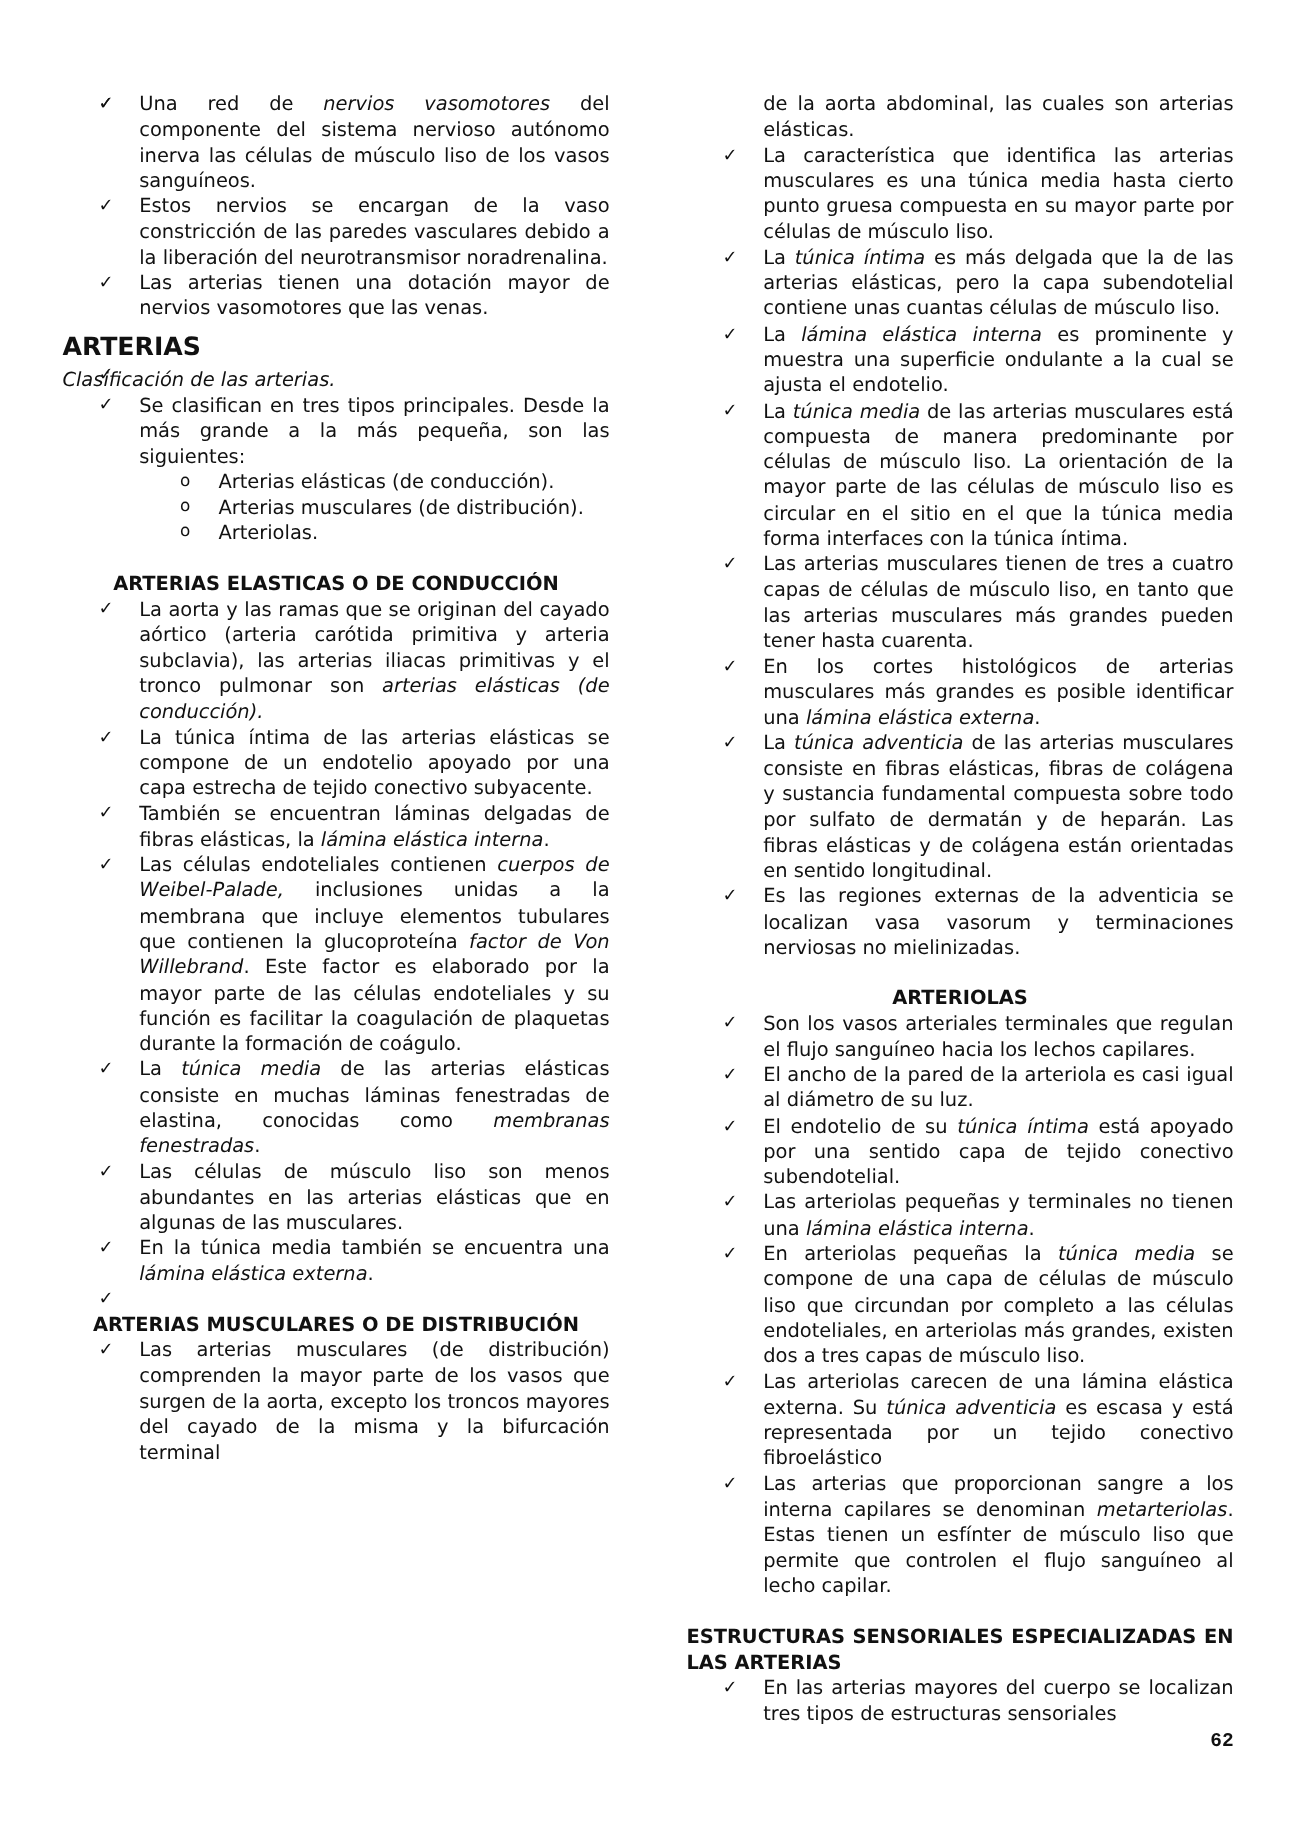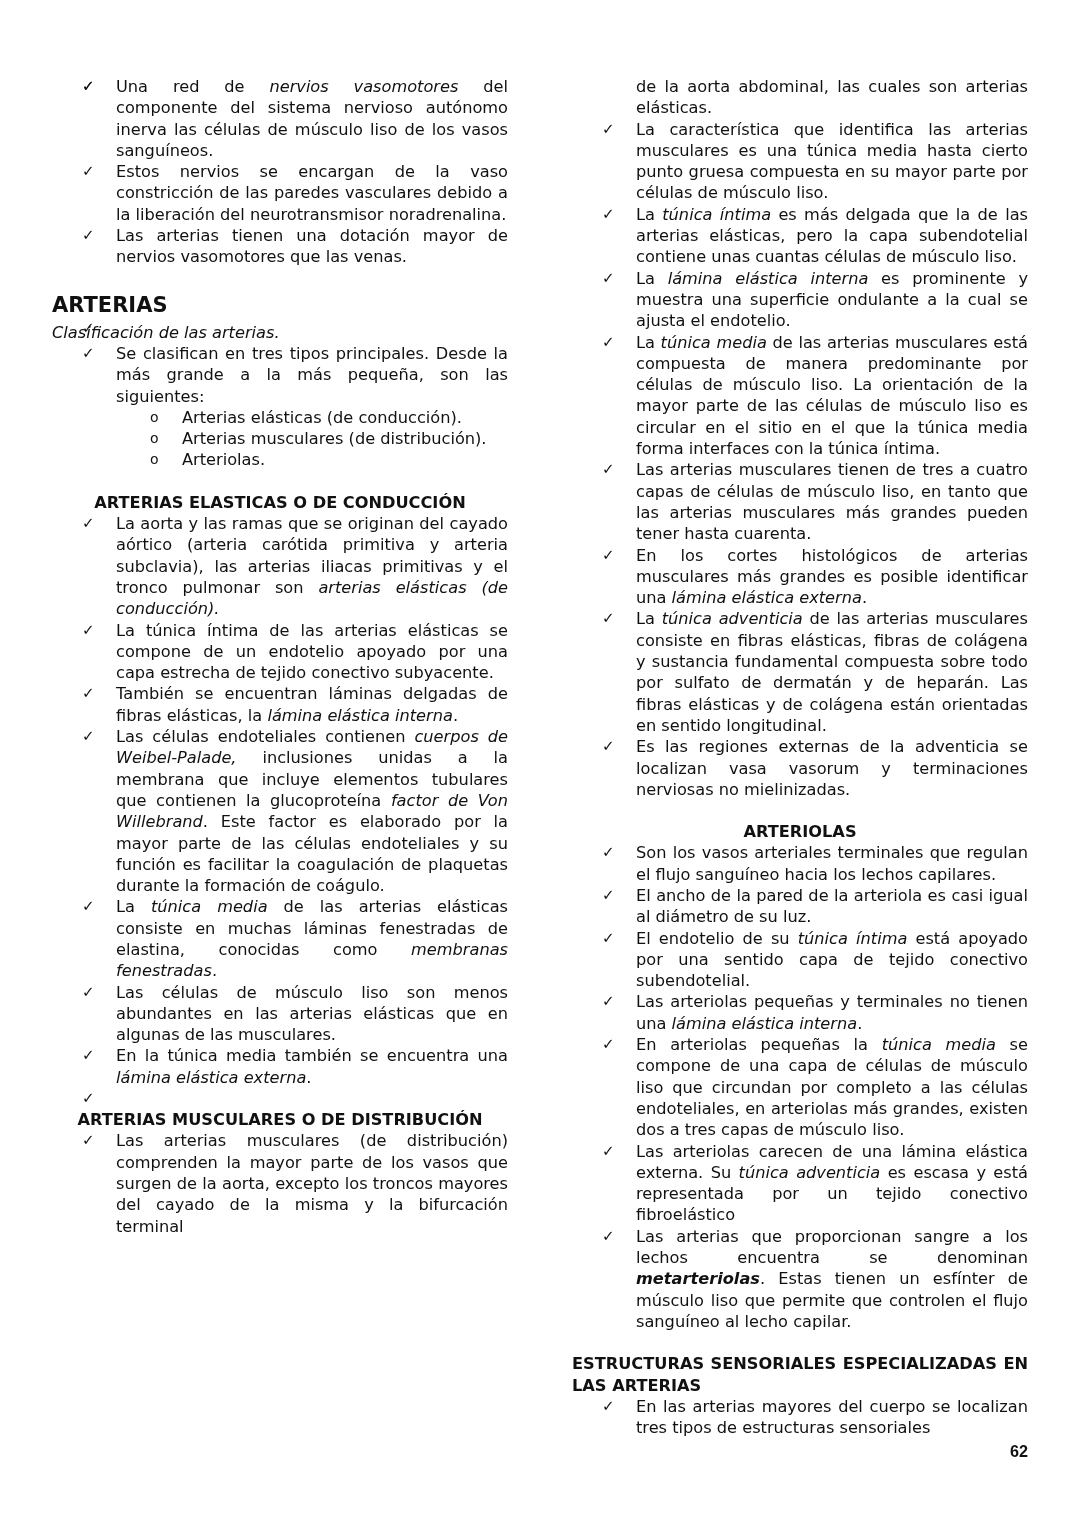--- a/index.html
+++ b/index.html
@@ -19,29 +19,29 @@
     }
     .check {
       position: absolute; left: 30px; top: 0; font-size: 15px;
     }
     .sub {
       position: relative; padding-left: 130px;
     }
     .circ {
       position: absolute; left: 98px; top: 0; font-size: 14px;
     }
-    .h1 { font-weight: bold; font-size: 21px; line-height: 26px; margin-top: 24px; }
+    .h1 { font-weight: bold; font-size: 21px; line-height: 26px; margin-top: 8px; }
     .h2 { font-weight: bold; font-size: 16.2px; line-height: 21.3px; margin-top: 21px; text-align: center; }
     .h2.just { text-align: justify; text-align-last: left; }
     .ital { font-style: italic; margin-top: 4px; }
     i { font-style: italic; }
-    b { font-weight: bold; margin-top: 23px; }
+    b { font-weight: normal; margin-top: 23px; }
     .page-num {
       position: absolute; right: 52px; top: 1442px; font-weight: bold;
-      font-size: 16.2px; font-family: Liberation Sans, sans-serif;
+      font-size: 16.2px; font-family: Liberation Mono, monospace;
     }
   </style>
 </head>
 <body>
 
 <div class="col col-left">
 
   <div class="item">
     <span class="check">✓</span>
   </div>
@@ -179,21 +179,21 @@
   <div class="item">
     <span class="check">✓</span>
     <span>En arteriolas pequeñas la </span><i>túnica media</i><span> se compone de una capa de células de músculo liso que circundan por completo a las células endoteliales, en arteriolas más grandes, existen dos a tres capas de músculo liso.</span>
   </div>
   <div class="item">
     <span class="check">✓</span>
     <span>Las arteriolas carecen de una lámina elástica externa. Su </span><i>túnica adventicia</i><span> es escasa y está representada por un tejido conectivo fibroelástico</span>
   </div>
   <div class="item">
     <span class="check">✓</span>
-    <span>Las arterias que proporcionan sangre a los lechos encuentra se denominan </span><b><i>metarteriolas</i></b><span>. Estas tienen un esfínter de músculo liso que permite que controlen el flujo sanguíneo al lecho capilar.</span>
+    <span>Las arterias que proporcionan sangre a los interna capilares se denominan </span><b><i>metarteriolas</i></b><span>. Estas tienen un esfínter de músculo liso que permite que controlen el flujo sanguíneo al lecho capilar.</span>
   </div>
 
   <div class="h2 just">ESTRUCTURAS SENSORIALES ESPECIALIZADAS EN LAS ARTERIAS</div>
   <div class="item">
     <span class="check">✓</span>
     <span>En las arterias mayores del cuerpo se localizan tres tipos de estructuras sensoriales</span>
   </div>
 </div>
 
 <div class="page-num">62</div>

